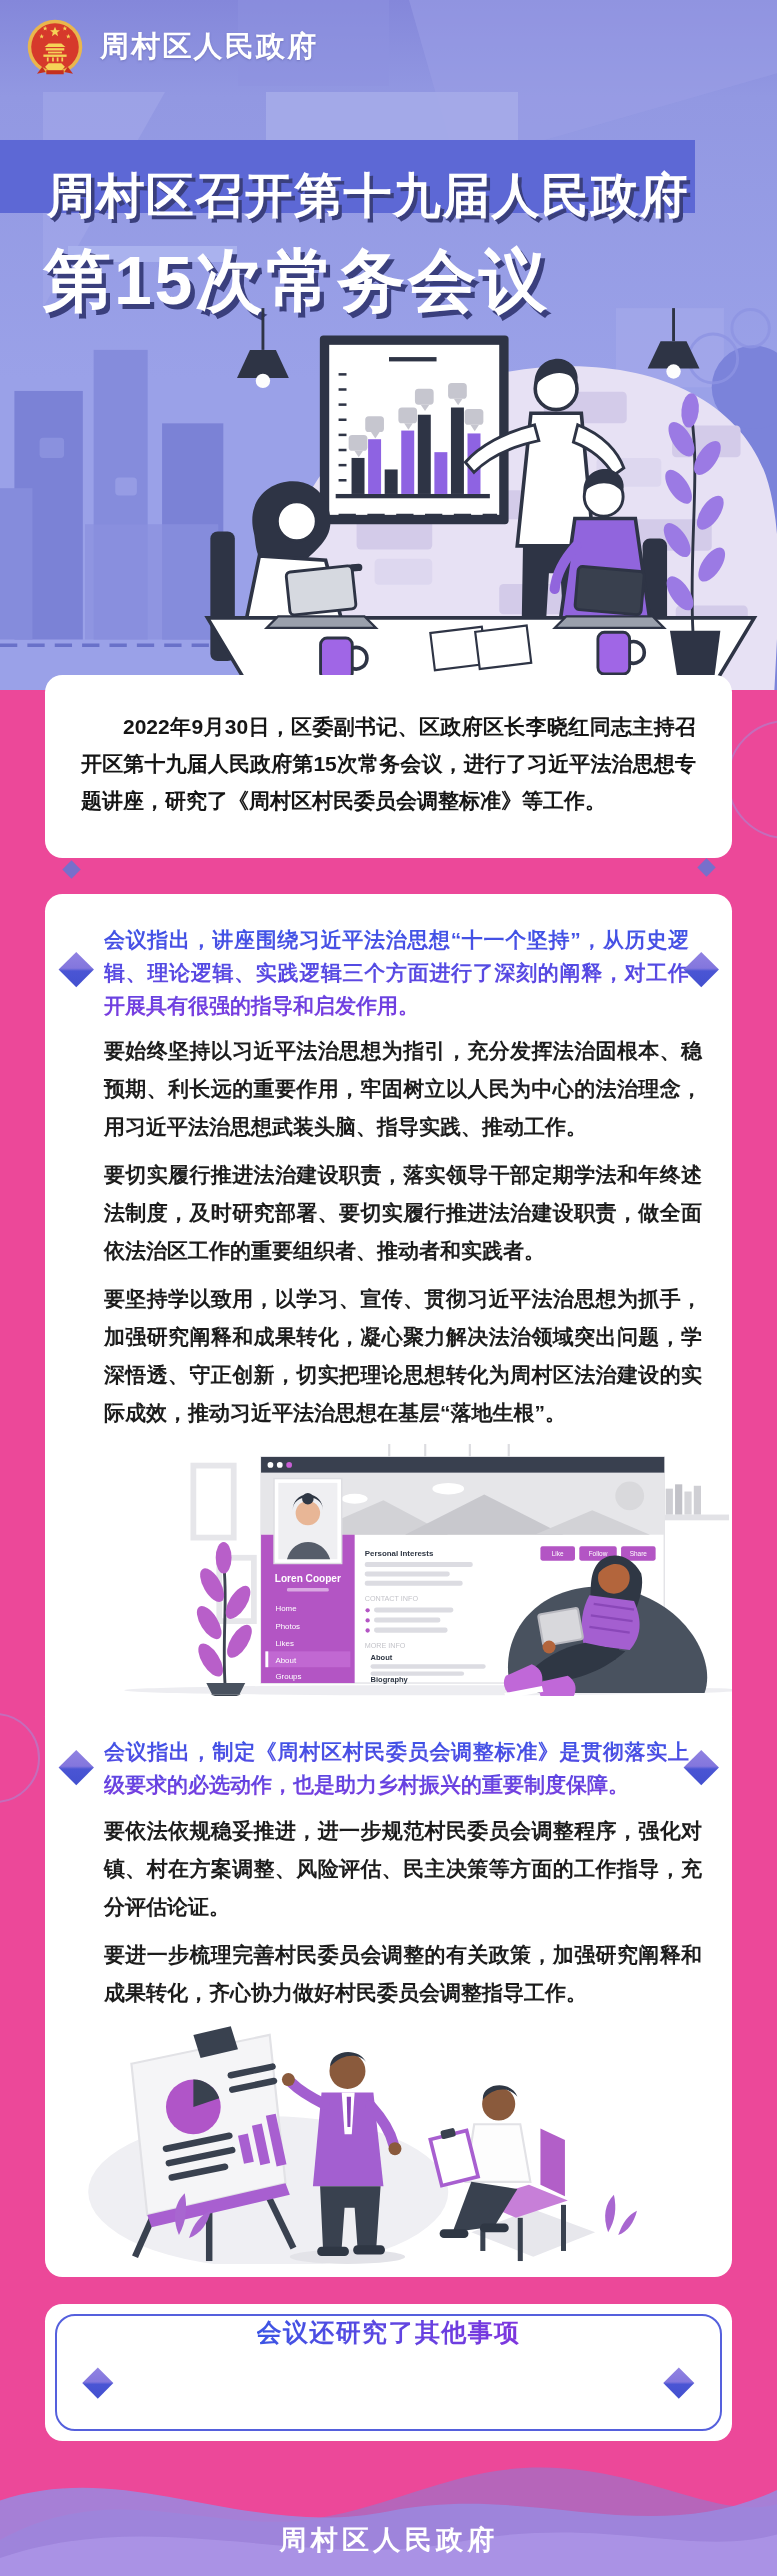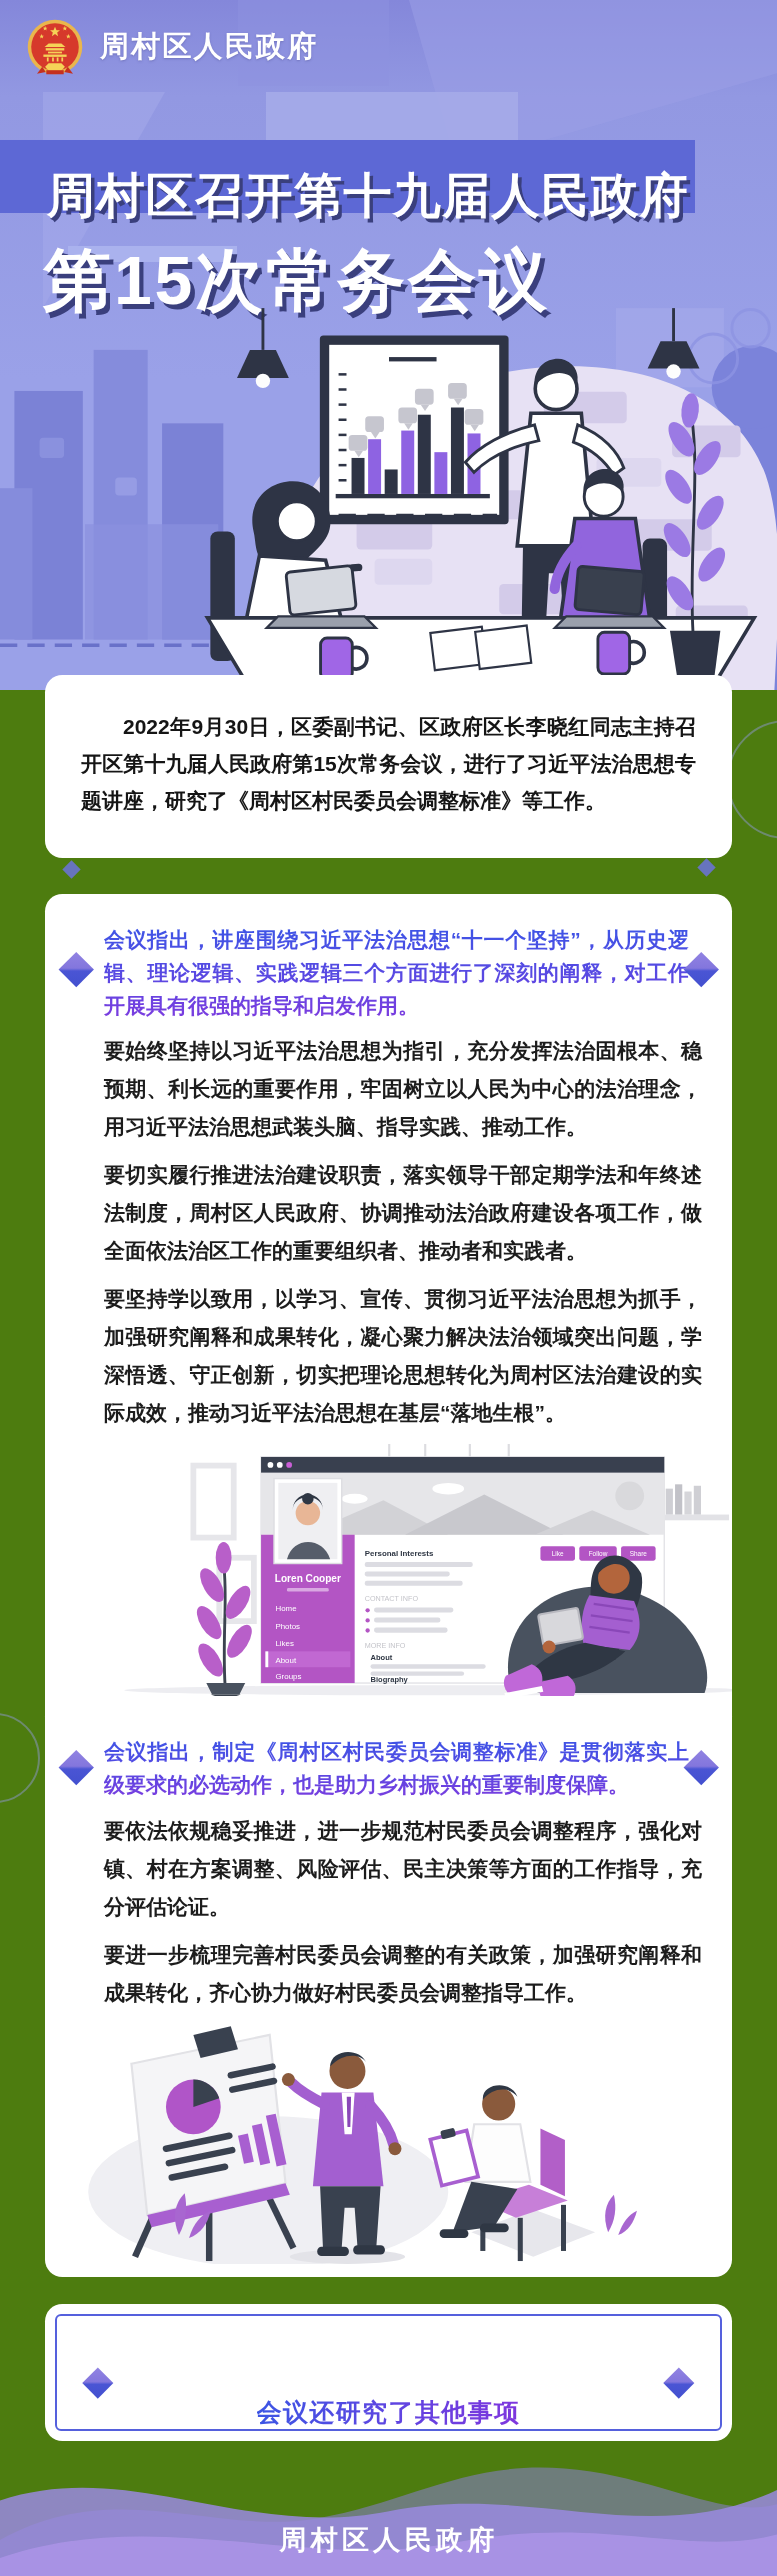--- a/index.html
+++ b/index.html
@@ -1,17 +1,17 @@
 <!DOCTYPE html>
 <html style="font-size:11.5px"><head>
 <meta charset="utf-8">
 <style>
   html,body{margin:0;padding:0;background:#7e87da;}
   .page{position:relative;width:778px;height:2576px;overflow:hidden;
-        background:#4d7c0f;font-family:"Liberation Sans","DejaVu Sans",sans-serif;}
+        background:#ec4899;font-family:"Liberation Sans","DejaVu Sans",sans-serif;}
 
   
   .top-area{position:absolute;top:0;left:0;width:778px;height:690px;
             background:linear-gradient(180deg,#8487da 0%,#9298e2 14%,#9aa1e8 55%,#9aa1e8 100%);}
   .hdr-deco1{position:absolute;right:-86px;top:-108px;width:446px;height:216px;
              background:#9a9ee6;opacity:.55;transform:rotate(-16deg);}
   .hdr-deco2{position:absolute;left:238px;top:0;width:151px;height:86px;background:#8e92e0;opacity:.5;}
   .title-rect-light{position:absolute;left:266px;top:92px;width:252px;height:66px;background:#a6ace9;opacity:.85;}
   .title-tri{position:absolute;left:43px;top:92px;width:0;height:0;
              border-left:122px solid #a3a9ea;border-bottom:216px solid transparent;opacity:.6;}
@@ -53,21 +53,21 @@
            background:linear-gradient(135deg,#9183e2 0%,#8376dd 46%,#4a55d4 54%,#4350cf 100%);}
   .d-left{left:18.7px;} .d-right{right:18.7px;}
   .d-s1{top:63px;} .d-s2{top:56px;} .d-box{top:56px;}
 
   .scene2{display:block;margin:11.5px 0 0 0;width:687px;height:252px;}
   .scene3{display:block;margin:7.2px 0 0 0;width:687px;height:245px;}
 
   
   .card-box{top:2304px;height:137px;}
   .box-inner{position:absolute;left:10px;top:10px;right:10px;bottom:10px;border:2.2px solid #5560dd;
-             border-radius:6px;display:flex;align-items:flex-end;justify-content:center;}
+             border-radius:20px;display:flex;align-items:flex-start;justify-content:center;}
   .box-text{font-size:25px;font-weight:bold;letter-spacing:1.4px;
             background:linear-gradient(90deg,#3c55e4 0%,#7f36de 100%);
             -webkit-background-clip:text;background-clip:text;color:transparent;}
 
   
   .footer{position:absolute;left:0;top:2441px;width:778px;height:135px;}
   .waves{position:absolute;left:0;bottom:0;width:778px;height:144px;}
   .footer-name{position:absolute;left:0;top:81px;width:778px;text-align:center;color:#ffffff;
                font-size:27px;font-weight:bold;letter-spacing:4.3px;z-index:3;}
 </style>
@@ -274,21 +274,21 @@
 
   <div class="card card-intro">
     <p class="intro-text">2022年9月30日，区委副书记、区政府区长李晓红同志主持召开区第十九届人民政府第15次常务会议，进行了习近平法治思想专题讲座，研究了《周村区村民委员会调整标准》等工作。</p>
   </div>
 
   <div class="card card-s1">
     <div class="diamond d-left d-s1"></div>
     <div class="diamond d-right d-s1"></div>
     <p class="hl">会议指出，讲座围绕习近平法治思想“十一个坚持”，从历史逻辑、理论逻辑、实践逻辑三个方面进行了深刻的阐释，对工作开展具有很强的指导和启发作用。</p>
     <p class="par">要始终坚持以习近平法治思想为指引，充分发挥法治固根本、稳预期、利长远的重要作用，牢固树立以人民为中心的法治理念，用习近平法治思想武装头脑、指导实践、推动工作。</p>
-    <p class="par">要切实履行推进法治建设职责，落实领导干部定期学法和年终述法制度，周村区人民政府、协调推动法治政府建设各项工作，做全面依法治区工作的重要组织者、推动者和实践者。</p>
+    <p class="par">要切实履行推进法治建设职责，落实领导干部定期学法和年终述法制度，及时研究部署、要切实履行推进法治建设职责，做全面依法治区工作的重要组织者、推动者和实践者。</p>
     <p class="par">要坚持学以致用，以学习、宣传、贯彻习近平法治思想为抓手，加强研究阐释和成果转化，凝心聚力解决法治领域突出问题，学深悟透、守正创新，切实把理论思想转化为周村区法治建设的实际成效，推动习近平法治思想在基层“落地生根”。</p>
 
     <svg class="scene2" viewBox="0 0 954 350">
       <ellipse cx="540" cy="342" rx="430" ry="7" fill="#ededf1"></ellipse>
 
       <g fill="none" stroke="#e6e6ea" stroke-width="8">
         <rect x="206" y="30" width="56" height="100"></rect>
         <rect x="242" y="158" width="48" height="88"></rect>
       </g>
 

